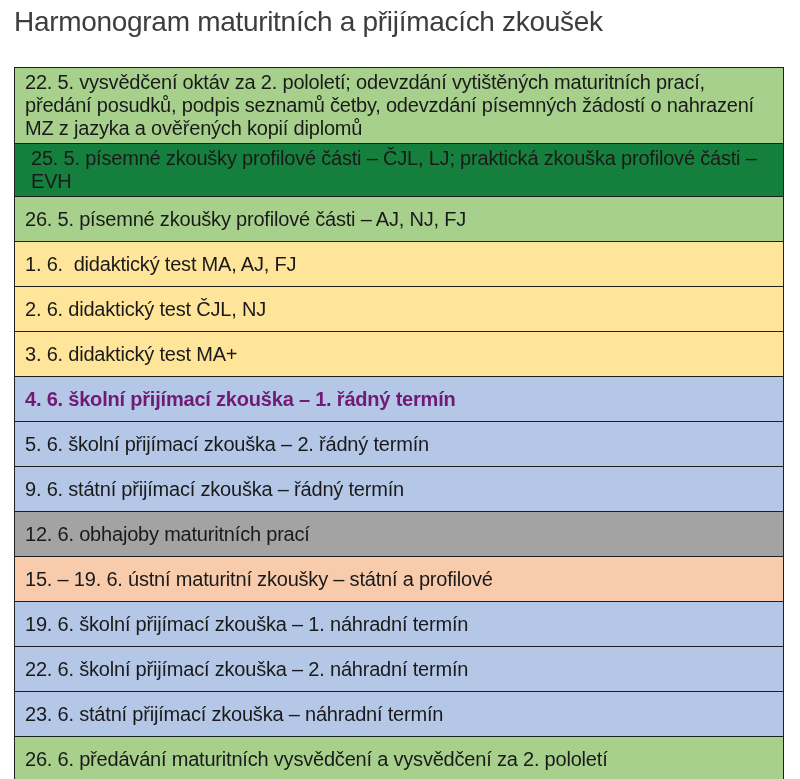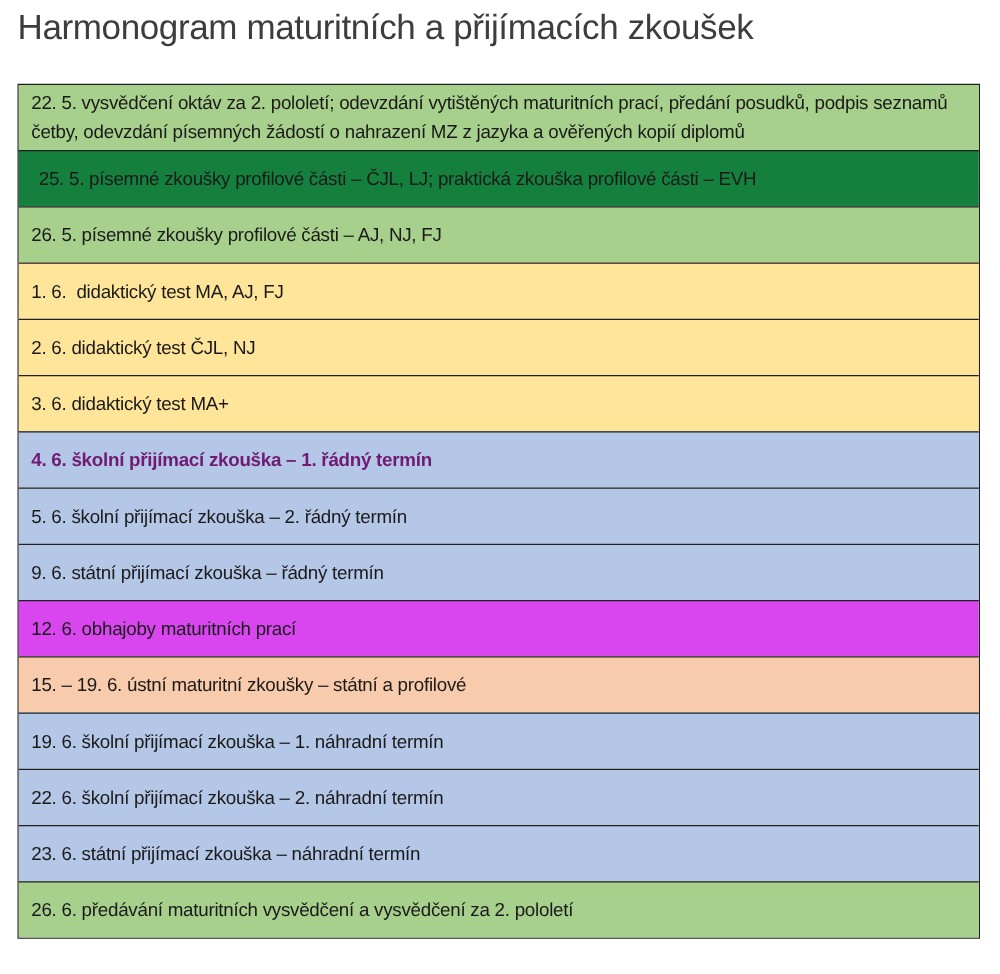--- a/index.html
+++ b/index.html
@@ -31,21 +31,21 @@
     box-sizing: border-box;
     border: 1px solid #1f1f1f;
   }
   .row {
     box-sizing: border-box;
     min-height: 45px;
     display: flex;
     align-items: center;
     padding: 3px 10px;
     border-top: 1px solid #1f1f1f;
-    font-size: 15px;
+    font-size: 20px;
     line-height: 23px;
     letter-spacing: -0.2px;
     color: #1a1a1a;
     white-space: pre-wrap;
   }
   .row:first-child {
     border-top: none;
   }
 </style>
 </head>
@@ -57,20 +57,20 @@
   <div class="schedule" style="border-color: rgb(31, 31, 31);">
       <div class="row" style="background: rgb(168, 208, 141); border-top-color: rgb(31, 31, 31); color: rgb(26, 26, 26);">22. 5. vysvědčení oktáv za 2. pololetí; odevzdání vytištěných maturitních prací, předání posudků, podpis seznamů četby, odevzdání písemných žádostí o nahrazení MZ z jazyka a ověřených kopií diplomů</div>
       <div class="row" style="background: #15803d; border-top-color: rgb(31, 31, 31); color: rgb(26, 26, 26); padding-left: 16px;">25. 5. písemné zkoušky profilové části – ČJL, LJ; praktická zkouška profilové části – EVH</div>
       <div class="row" style="background: rgb(168, 208, 141); border-top-color: rgb(31, 31, 31); color: rgb(26, 26, 26);">26. 5. písemné zkoušky profilové části – AJ, NJ, FJ</div>
       <div class="row" style="background: rgb(255, 229, 153); border-top-color: rgb(31, 31, 31); color: rgb(26, 26, 26);">1. 6.  didaktický test MA, AJ, FJ</div>
       <div class="row" style="background: rgb(255, 229, 153); border-top-color: rgb(31, 31, 31); color: rgb(26, 26, 26);">2. 6. didaktický test ČJL, NJ</div>
       <div class="row" style="background: rgb(255, 229, 153); border-top-color: rgb(31, 31, 31); color: rgb(26, 26, 26);">3. 6. didaktický test MA+</div>
       <div class="row" style="background: rgb(180, 199, 231); border-top-color: rgb(31, 31, 31); color: #701a75; font-weight: bold;">4. 6. školní přijímací zkouška – 1. řádný termín</div>
       <div class="row" style="background: rgb(180, 199, 231); border-top-color: rgb(31, 31, 31); color: rgb(26, 26, 26);">5. 6. školní přijímací zkouška – 2. řádný termín</div>
       <div class="row" style="background: rgb(180, 199, 231); border-top-color: rgb(31, 31, 31); color: rgb(26, 26, 26);">9. 6. státní přijímací zkouška – řádný termín</div>
-      <div class="row" style="background: #d946ef; border-top-color: rgb(31, 31, 31); color: rgb(26, 26, 26);">12. 6. obhajoby maturitních prací</div>
+      <div class="row" style="background: #a3a3a3; border-top-color: rgb(31, 31, 31); color: rgb(26, 26, 26);">12. 6. obhajoby maturitních prací</div>
       <div class="row" style="background: rgb(247, 203, 172); border-top-color: rgb(31, 31, 31); color: rgb(26, 26, 26);">15. – 19. 6. ústní maturitní zkoušky – státní a profilové</div>
       <div class="row" style="background: rgb(180, 199, 231); border-top-color: rgb(31, 31, 31); color: rgb(26, 26, 26);">19. 6. školní přijímací zkouška – 1. náhradní termín</div>
       <div class="row" style="background: rgb(180, 199, 231); border-top-color: rgb(31, 31, 31); color: rgb(26, 26, 26);">22. 6. školní přijímací zkouška – 2. náhradní termín</div>
       <div class="row" style="background: rgb(180, 199, 231); border-top-color: rgb(31, 31, 31); color: rgb(26, 26, 26);">23. 6. státní přijímací zkouška – náhradní termín</div>
       <div class="row" style="background: rgb(168, 208, 141); border-top-color: rgb(31, 31, 31); color: rgb(26, 26, 26); text-align: right;">26. 6. předávání maturitních vysvědčení a vysvědčení za 2. pololetí</div>
     </div>
 </div>
 
 </body></html>

